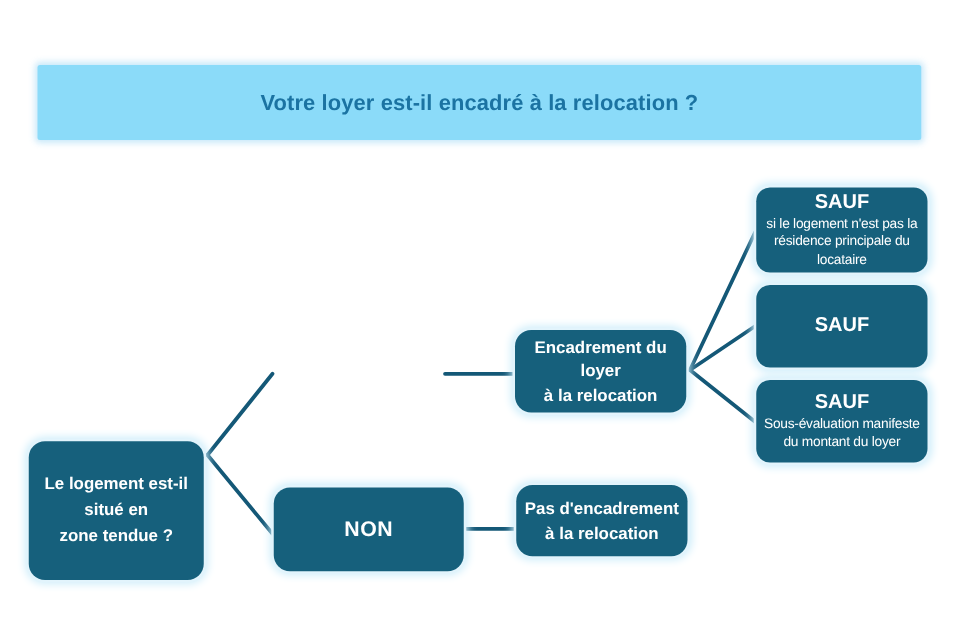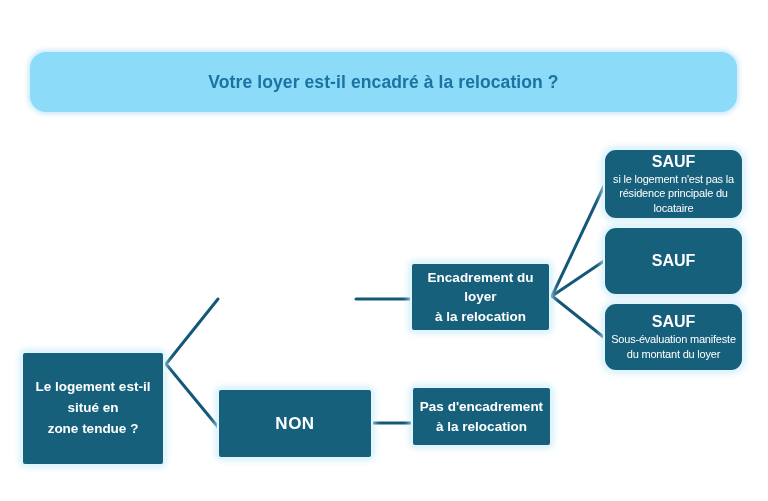--- a/index.html
+++ b/index.html
@@ -26,34 +26,34 @@
   }
   .connectors line{
     stroke:var(--connector);
     stroke-width:3;
     stroke-linecap:round;
   }
   .banner{
     position:absolute;
     left:30px;top:52px;width:707px;height:60px;
     background:var(--banner-bg);
-    border-radius:16px;
+    border-radius:2px;
     box-shadow:0 0 5px 2px rgba(190,228,248,.85);
     display:flex;align-items:center;justify-content:center;
   }
   .banner-title{
     color:var(--banner-text);
     font-size:17.5px;
     font-weight:bold;
     letter-spacing:.1px;
   }
   .node{
     position:absolute;
     background:var(--box-bg);
-    border-radius:2px;
+    border-radius:13px;
     box-shadow:0 0 0 2px #e2f4fc, 0 0 7px 3px var(--glow);
     color:var(--box-text);
     display:flex;flex-direction:column;
     align-items:center;justify-content:center;
     text-align:center;
   }
   .node .txt{white-space:pre-wrap;}
   .q-text{font-size:13.5px;font-weight:bold;line-height:1.55;}
   .yn-text{font-size:17px;font-weight:bold;letter-spacing:.5px;}
   .mid-text{font-size:13.5px;font-weight:bold;line-height:1.45;}

